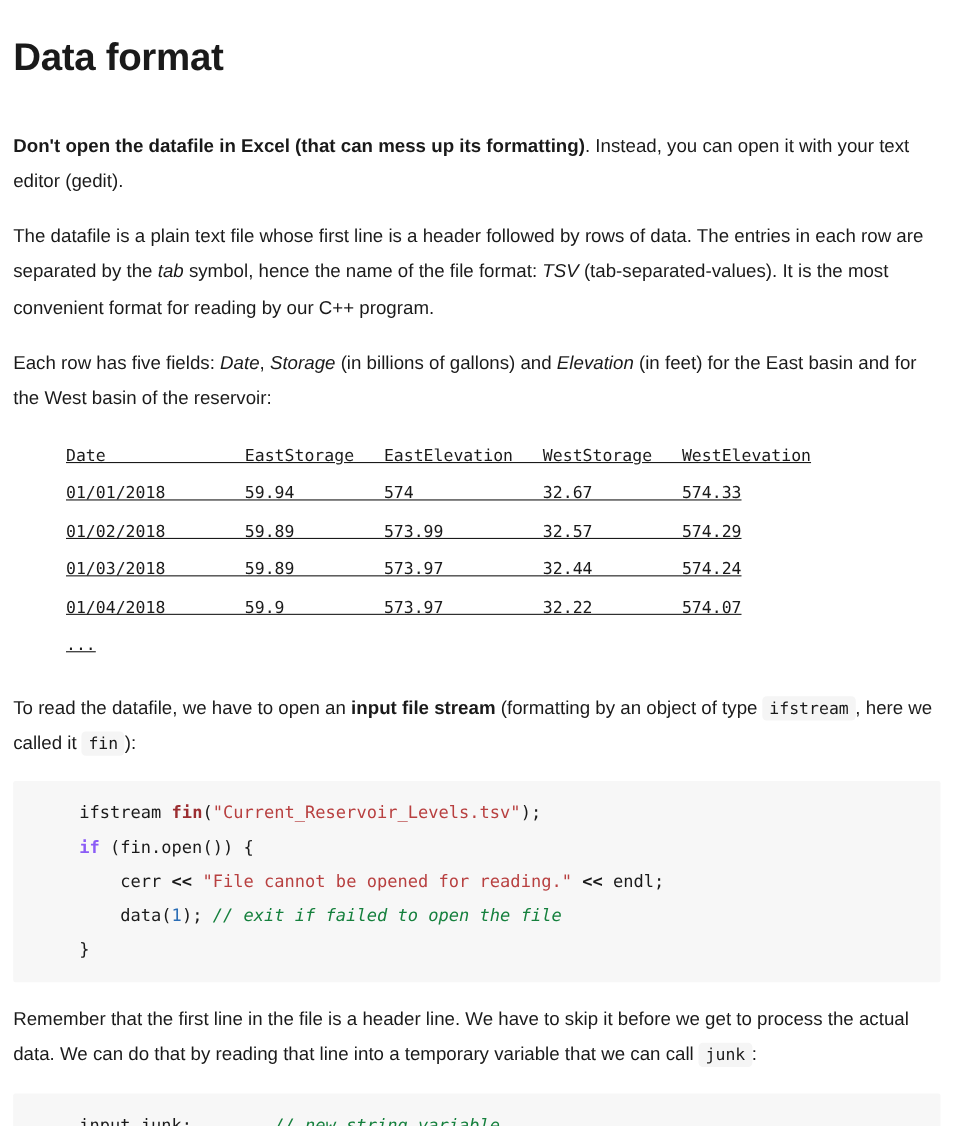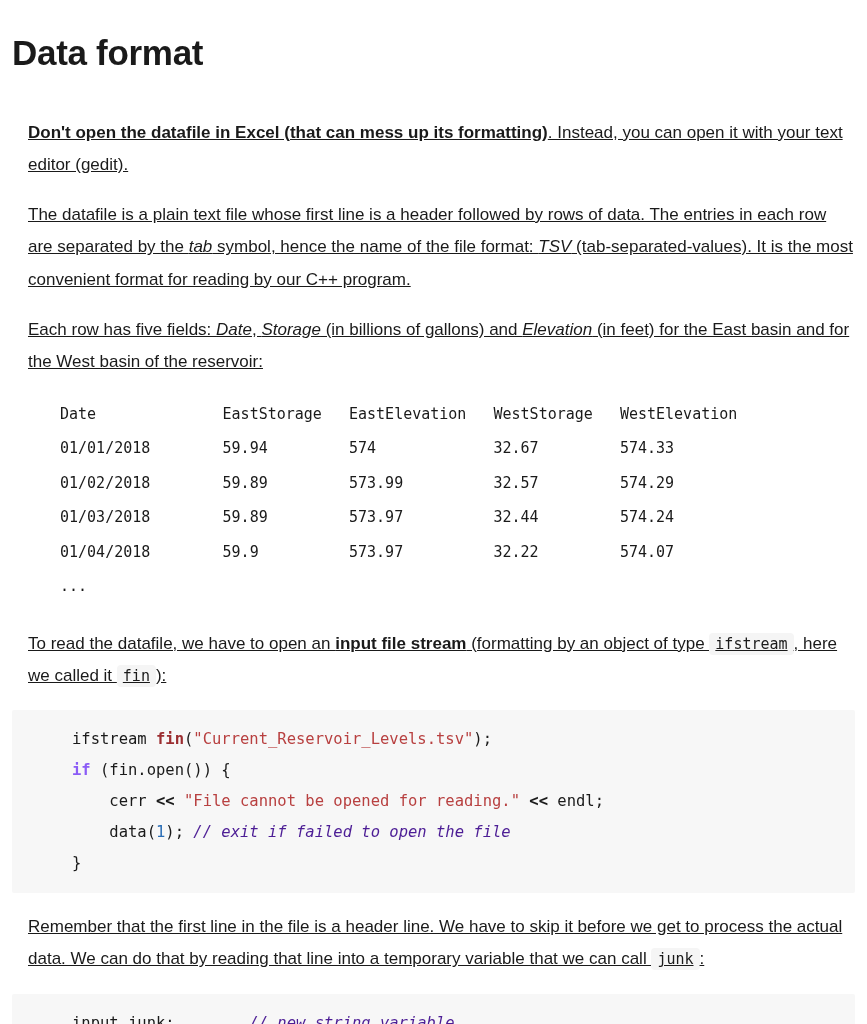--- a/index.html
+++ b/index.html
@@ -12,57 +12,57 @@
     max-width: 867px;
     box-sizing: border-box;
   }
   h2 {
     font-weight: 600;
     font-size: 35px;
     margin: 10px 0 30px 0;
     letter-spacing: -0.3px;
   }
   p {
-    margin: 0 0 18px 16px;
-    text-decoration: underline;
+    margin: 0 0 18px 0;
   }
   strong { font-weight: 700; }
   em { font-style: italic; }
   code.inline {
     font-family: ui-monospace, SFMono-Regular, Menlo, Consolas, monospace;
     font-size: 15px;
     background: #f5f5f5;
     border-radius: 4px;
     padding: 2px 6px;
   }
   pre.data-table {
     font-family: ui-monospace, SFMono-Regular, Menlo, Consolas, monospace;
     font-size: 15px;
     line-height: 2.3;
     margin: 10px 0 24px 0;
     padding: 0 0 0 48px;
     white-space: pre;
     overflow-x: auto;
+    text-decoration: underline;
   }
   pre.code-block {
     font-family: ui-monospace, SFMono-Regular, Menlo, Consolas, monospace;
     font-size: 15.5px;
     line-height: 2.0;
     background: #f7f7f7;
     border-radius: 2px;
     padding: 14px 14px 14px 60px;
     margin: 10px 0 18px 0;
     white-space: pre;
     overflow-x: auto;
   }
   .kw { font-weight: 700; color: #8b5cf6; }
   .fn { font-weight: 700; color: #9b2d30; }
   .str { color: #b84040; }
   .num { color: #2a6db5; }
-  .cmt { color: #4c1d95; font-style: italic; }
+  .cmt { color: #15803d; font-style: italic; }
   .op { font-weight: 700; }
 </style>
 </head>
 <body>
 
 <h2>Data format</h2>
 
 <p>
   <strong>Don't open the datafile in Excel (that can mess up its formatting)</strong><span>. Instead, you can open it with your text editor (gedit).</span>
 </p>

